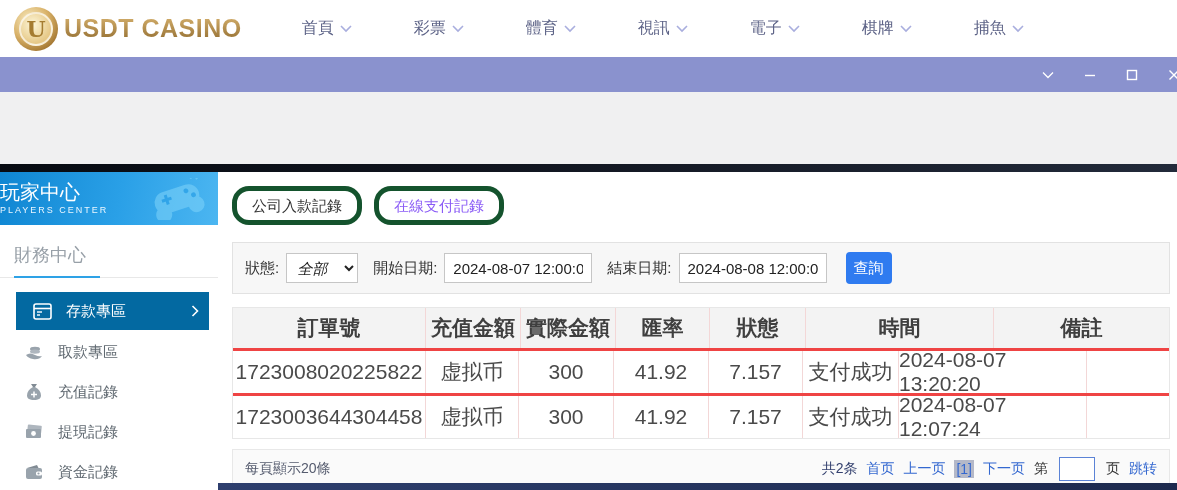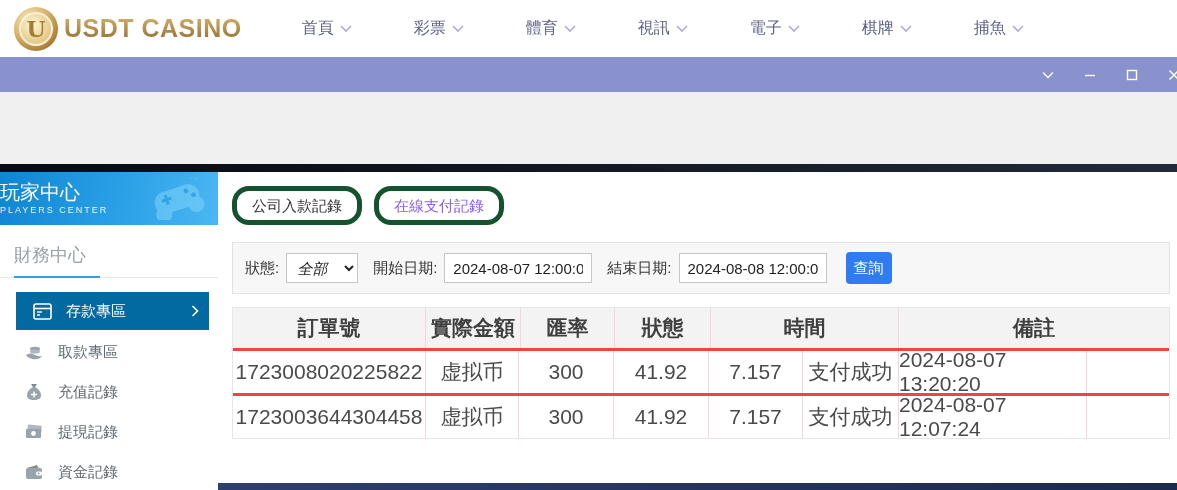--- a/index.html
+++ b/index.html
@@ -281,20 +281,21 @@
       <span class="gap-l">開始日期:</span>
       <input type="text" value="2024-08-07 12:00:00" style="">
       <span class="gap-l">結束日期:</span>
       <input type="text" value="2024-08-08 12:00:00" style="">
       <button class="query-btn">查詢</button>
     </div>
 
     <div class="table">
       <div class="tr thead">
         <div class="th c0">訂單號</div>
+        <div class="th c2">充值金額</div>
         <div class="th c3">實際金額</div>
         <div class="th c4">匯率</div>
         <div class="th c5">狀態</div>
         <div class="th c6">時間</div>
         <div class="th c7">備註</div>
       </div>
       <div class="tr tbody-row">
         <div class="td c0">1723008020225822</div>
         <div class="td c1">虚拟币</div>
         <div class="td c2">300</div>
@@ -309,17 +310,31 @@
         <div class="td c1">虚拟币</div>
         <div class="td c2">300</div>
         <div class="td c3">41.92</div>
         <div class="td c4">7.157</div>
         <div class="td c5">支付成功</div>
         <div class="td c6">2024-08-07 12:07:24</div>
         <div class="td c7"></div>
       </div>
     </div>
 
+    <div class="pager-bar">
+      <span class="page-size">每頁顯示20條</span>
+      <div class="pager">
+        <span class="pg-total">共2条</span>
+        <span class="pg-link">首页</span>
+        <span class="pg-link">上一页</span>
+        <span class="pg-current">[1]</span>
+        <span class="pg-link">下一页</span>
+        <span class="pg-label">第</span>
+        <input class="pg-input" type="text" style="">
+        <span class="pg-label">页</span>
+        <span class="pg-link">跳转</span>
+      </div>
+    </div>
 
   </div>
 </div>
 
 <div class="footer-strip"></div>
 
 </body></html>

